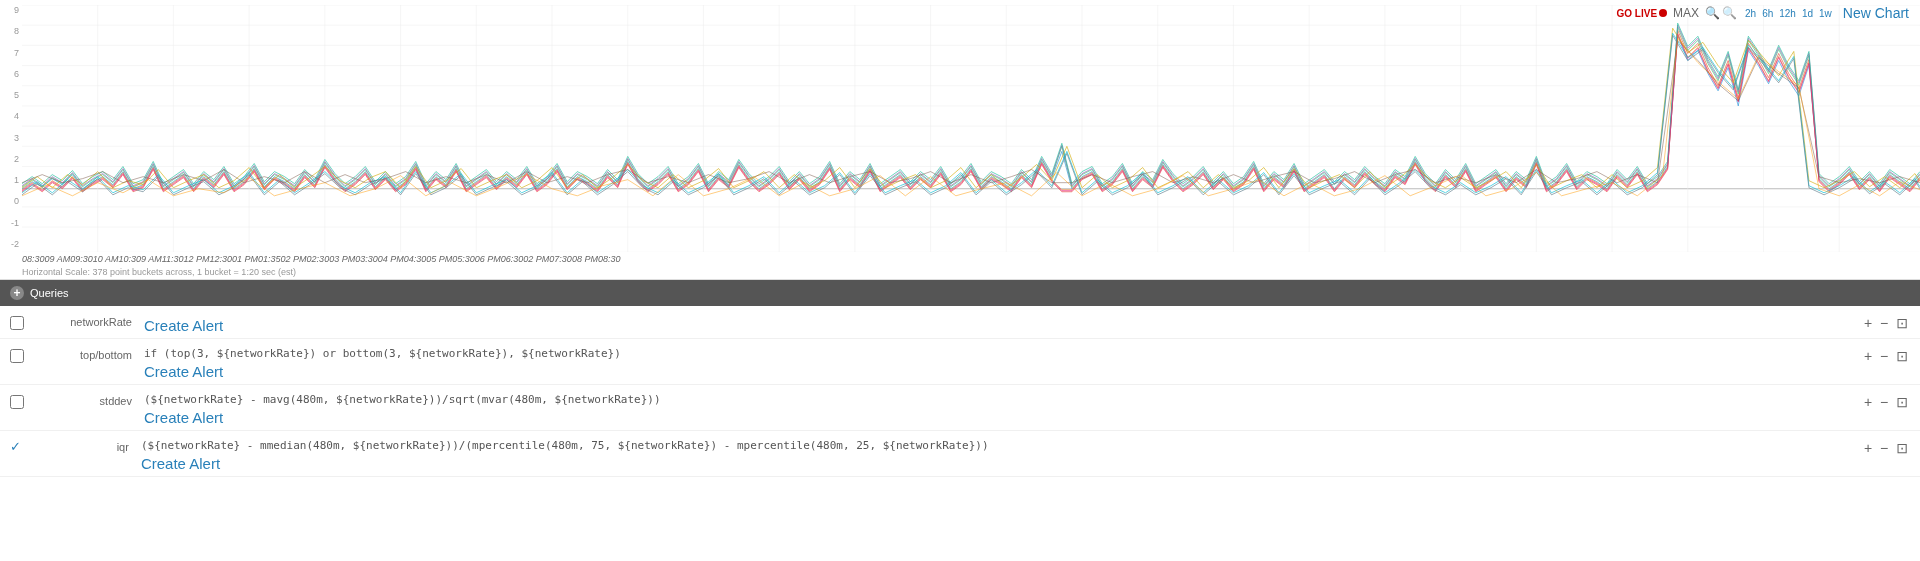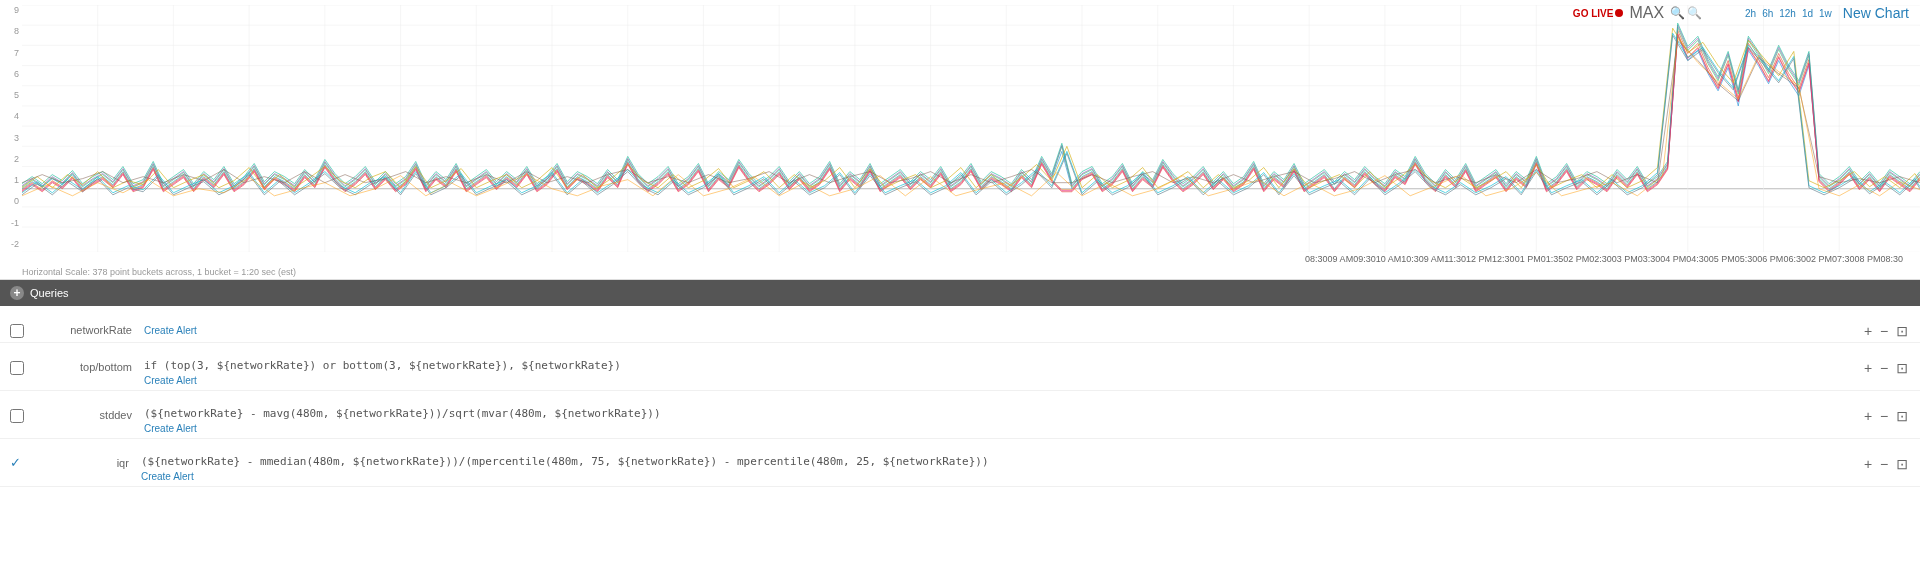--- a/index.html
+++ b/index.html
@@ -33,26 +33,26 @@
       gap: 2px;
       cursor: pointer;
     }
     .go-live-dot {
       width: 8px; height: 8px;
       background: #cc0000;
       border-radius: 50%;
       display: inline-block;
     }
 
-    .max-label { color: #666; font-size: 16px; }
+    .max-label { color: #666; font-size: 12px; }
 
     .zoom-icons { display: flex; gap: 2px; align-items: center; }
     .zoom-icon { font-size: 12px; color: #666; cursor: pointer; }
 
-    .time-range-btns { display: flex; gap: 2px; margin-left: 35px; }
+    .time-range-btns { display: flex; gap: 2px; }
     .time-btn {
       font-size: 10px;
       color: #2980b9;
       cursor: pointer;
       text-decoration: none;
       padding: 1px 2px;
     }
 
     .new-chart-btn {
       font-size: 14px;
@@ -79,23 +79,24 @@
       color: #999;
     }
 
     
     .x-axis {
       position: absolute;
       bottom: 15px;
       left: 22px;
       right: 17px;
       display: flex;
-      justify-content: flex-end;
+      justify-content: flex-start;
       font-size: 9px;
       color: #666;
+      font-style: italic;
     }
 
     .horizontal-scale-label {
       position: absolute;
       bottom: 2px;
       left: 22px;
       font-size: 9px;
       color: #999;
     }
 
@@ -125,21 +126,21 @@
       background: #888;
       display: flex; align-items: center; justify-content: center;
       font-size: 12px; font-weight: bold; color: #fff;
       line-height: 1;
     }
 
     
     .query-row {
       display: flex;
       align-items: flex-start;
-      padding: 16px 10px 4px 10px;
+      padding: 8px 10px 4px 10px;
       border-bottom: 1px solid #f0f0f0;
       position: relative;
     }
 
     .query-checkbox {
       width: 14px; height: 14px;
       margin-top: 2px;
       flex-shrink: 0;
       cursor: pointer;
     }
@@ -161,21 +162,21 @@
 
     .query-expression {
       font-family: monospace;
       font-size: 11px;
       color: #555;
       word-break: break-all;
     }
 
     .create-alert-link {
       color: #2980b9;
-      font-size: 10px;
+      font-size: 15px;
       cursor: pointer;
       text-decoration: none;
       display: block;
       margin-top: 3px;
     }
 
     .query-actions {
       display: flex;
       align-items: center;
       gap: 4px;

